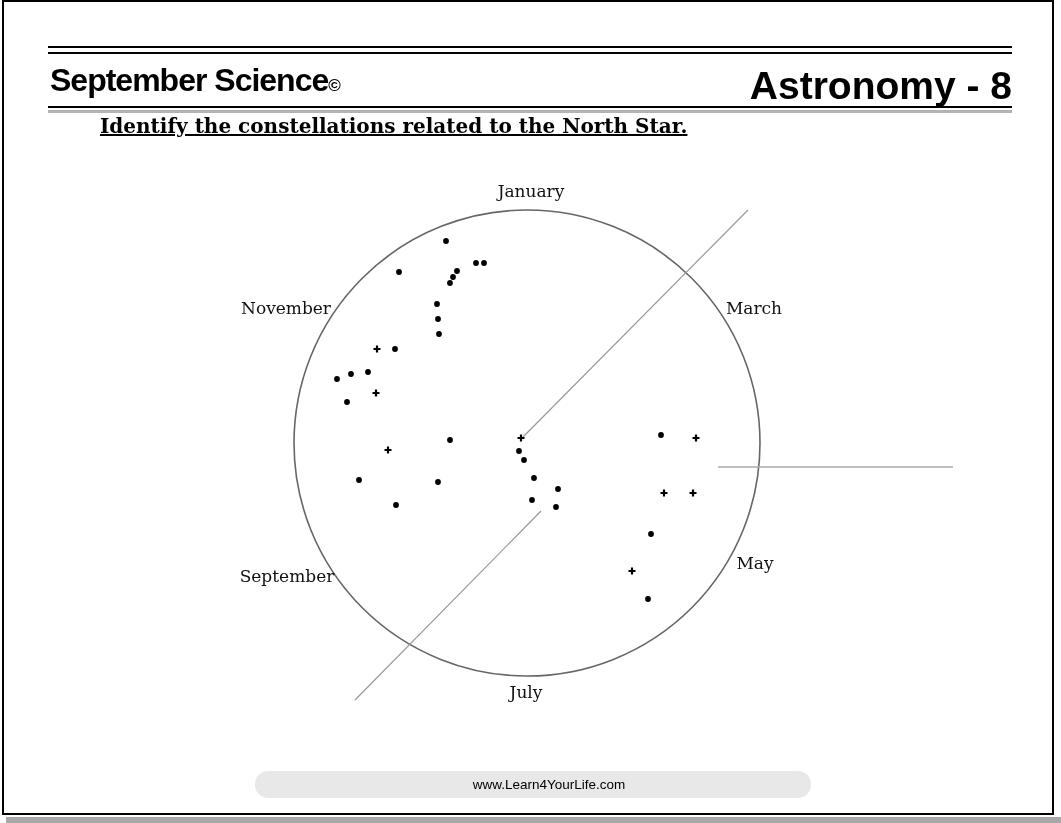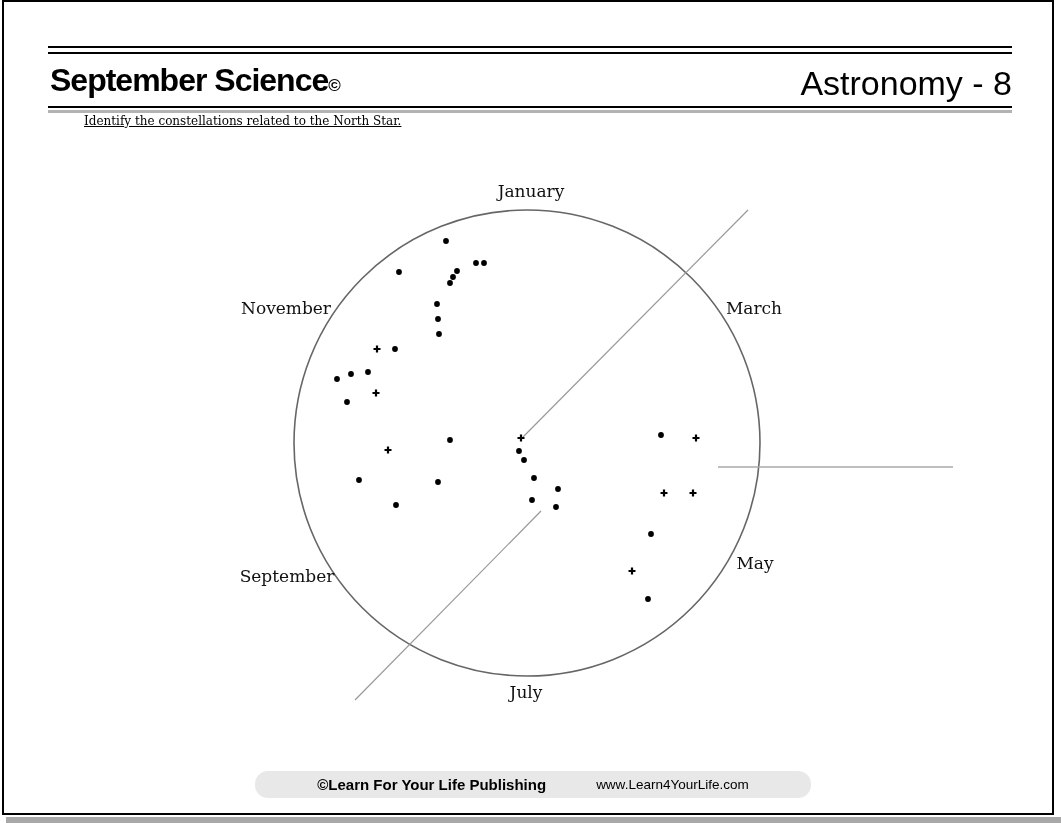--- a/index.html
+++ b/index.html
@@ -16,26 +16,26 @@
   .rule.black{background:#000;height:2px;}
   .rule.gray{background:#b3b3b3;height:3px;}
   #rule-top-1{top:46px;}
   #rule-top-2{top:52px;}
   #rule-mid-black{top:106px;}
   #rule-mid-gray{top:110px;}
 
   .title-left{position:absolute;left:50px;top:62px;font-size:32px;font-weight:bold;
               letter-spacing:-1px;white-space:nowrap;}
   .title-left .copy{font-size:17px;font-weight:bold;letter-spacing:0;}
-  .title-right{position:absolute;right:49px;top:64px;font-size:34px;font-weight:normal;
+  .title-right{position:absolute;right:49px;top:64px;font-size:39px;font-weight:bold;
                letter-spacing:0px;white-space:nowrap;}
 
-  .instruction{position:absolute;left:84px;top:114px;
+  .instruction{position:absolute;left:100px;top:114px;
                font-family:"DejaVu Serif","Liberation Serif",serif;
-               font-size:12px;font-weight:400;text-decoration:underline;white-space:nowrap;}
+               font-size:20px;font-weight:700;text-decoration:underline;white-space:nowrap;}
 
   
   #chart-svg{position:absolute;left:0;top:0;width:1061px;height:823px;}
   #chart-svg text{font-family:"DejaVu Serif","Liberation Serif",serif;font-size:17px;fill:#111;}
 
   
   .footer-pill{position:absolute;left:255px;top:771px;width:556px;height:27px;
                background:#e8e8e8;border-radius:13px;display:flex;align-items:center;
                justify-content:center;gap:18px;white-space:nowrap;}
   .footer-bold{font-weight:bold;font-size:15px;letter-spacing:0px;}
@@ -102,15 +102,14 @@
     <circle cx="648" cy="599" r="2.9" fill="#000000"></circle>
     <text x="531" y="197" text-anchor="middle">January</text>
     <text x="754" y="314" text-anchor="middle">March</text>
     <text x="755" y="569" text-anchor="middle">May</text>
     <text x="526" y="698" text-anchor="middle">July</text>
     <text x="287" y="582" text-anchor="middle">September</text>
     <text x="286" y="314" text-anchor="middle">November</text>
   </svg>
 
 <div class="footer-pill">
-  <span class="footer-bold">©Learn For Your Life Publishing</span>
   <span class="footer-url">www.Learn4YourLife.com</span>
 </div>
 
 </body></html>

